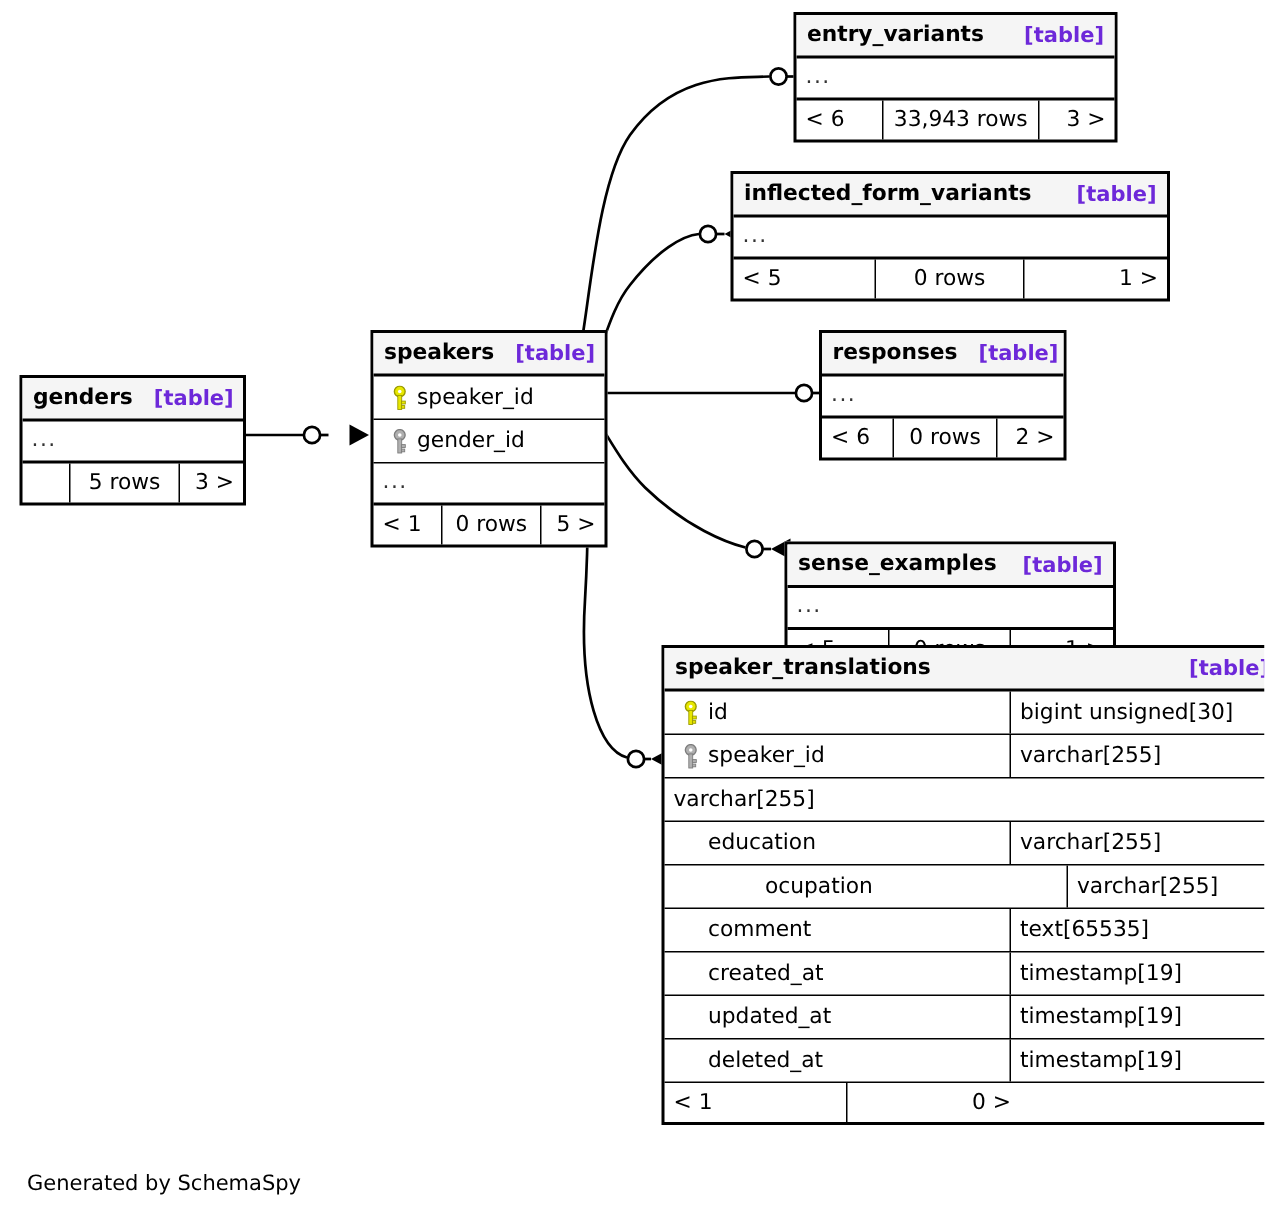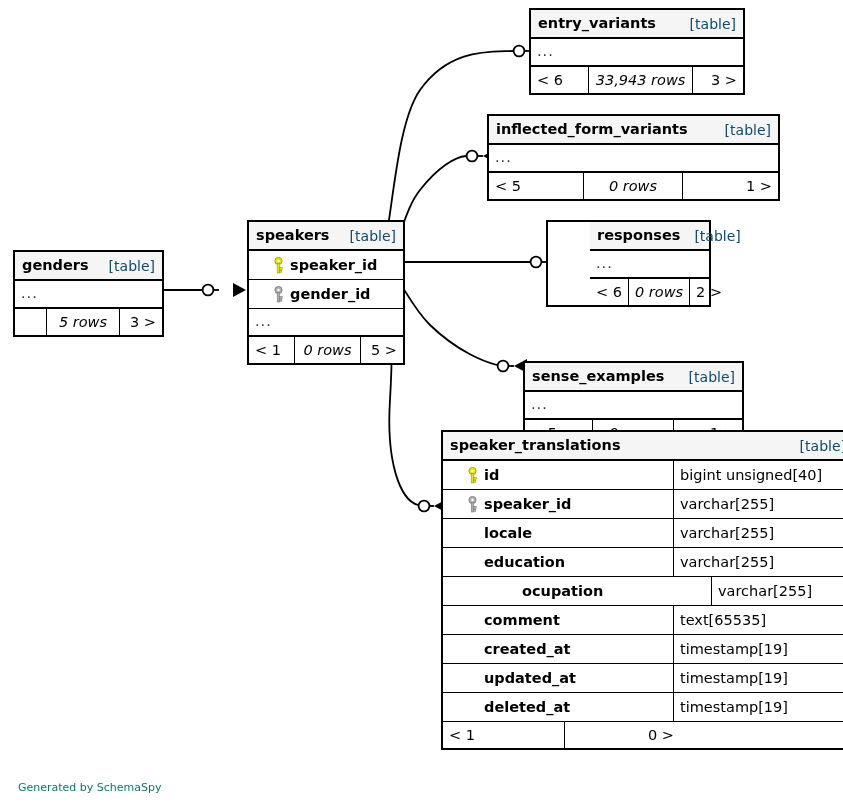--- a/index.html
+++ b/index.html
@@ -49,22 +49,22 @@
   }
   .tbl-title .tname {
     font-weight: bold;
     font-size: 14.5px;
     color: #000000;
   }
   .tbl-title .ttype {
     margin-left: auto;
     padding-left: 14px;
     font-size: 14px;
-    color: #0c4a6e;
-    font-weight: normal;
+    color: #6d28d9;
+    font-weight: bold;
   }
   
   .tbl-ellipsis {
     box-sizing: border-box;
     height: 28px;
     display: flex;
     align-items: flex-end;
     padding: 0 6px 7px 6px;
     border-bottom: 2px solid #000000;
     font-size: 14.5px;
@@ -80,25 +80,24 @@
     border-bottom: 1.6px solid #000000;
   }
   .tbl-col:last-of-type {
     border-bottom: 2px solid #000000;
   }
   .col-name {
     box-sizing: border-box;
     display: flex;
     align-items: center;
     flex: 1 1 auto;
-    padding-left: 20px;
+    padding-left: 8px;
     border-right: 1.6px solid #000000;
     white-space: nowrap;
     overflow: hidden;
-    font-weight: bold;
   }
   .col-name.nodiv { border-right: none; }
   .col-type {
     box-sizing: border-box;
     display: flex;
     align-items: center;
     padding: 0 6px 0 6px;
     white-space: nowrap;
   }
   .keyslot {
@@ -119,30 +118,30 @@
   .tbl-footer .fcell {
     box-sizing: border-box;
     display: flex;
     align-items: center;
     border-right: 1.6px solid #000000;
     padding: 0 6px;
     white-space: nowrap;
   }
   .tbl-footer .fcell:last-child { border-right: none; }
   .fcell.left  { justify-content: flex-start; }
-  .fcell.mid   { justify-content: center; font-style: italic; }
+  .fcell.mid   { justify-content: center; }
   .fcell.right { justify-content: flex-end; }
 
   
   #gen-caption {
     position: absolute;
     left: 18px;
     top: 781px;
-    font-size: 11px;
-    color: #0f766e;
+    font-size: 14px;
+    color: #000000;
     white-space: nowrap;
   }
 </style>
 </head>
 <body>
 
 <div id="canvas">
 
   <svg id="edges" viewBox="0 0 843 809" width="843" height="809">
     <defs>
@@ -214,21 +213,21 @@
       <span class="ttype">[table]</span>
     </div>
     <div class="tbl-ellipsis">...</div>
     <div class="tbl-footer">
       <div class="fcell left" style="width:95px;">&lt; 5</div>
       <div class="fcell mid" style="flex:1 1 auto;">0 rows</div>
       <div class="fcell right" style="width:95px;">1 &gt;</div>
     </div>
   </div>
 
-  <div class="table-node" style="left:546px; top:220px; width:165px;padding-left:42px;">
+  <div class="table-node" style="left:546px; top:220px; width:165px;">
     <div class="tbl-title">
       <span class="tname">responses</span>
       <span class="ttype">[table]</span>
     </div>
     <div class="tbl-ellipsis">...</div>
     <div class="tbl-footer">
       <div class="fcell left" style="width:48px;">&lt; 6</div>
       <div class="fcell mid" style="flex:1 1 auto;">0 rows</div>
       <div class="fcell right" style="width:44px;">2 &gt;</div>
     </div>
@@ -316,44 +315,40 @@
           <svg width="11" height="17" viewBox="0 0 11 17" aria-hidden="true">
             <circle cx="5.5" cy="4" r="3.6" fill="#e8e800" stroke="#9a9a00" stroke-width="0.9"></circle>
             <circle cx="5.5" cy="4" r="1.2" fill="#ffffff"></circle>
             <rect x="4.2" y="6.6" width="2.6" height="9.4" fill="#e8e800" stroke="#9a9a00" stroke-width="0.6"></rect>
             <rect x="6.6" y="10.4" width="2.6" height="1.9" fill="#e8e800" stroke="#9a9a00" stroke-width="0.6"></rect>
             <rect x="6.6" y="13.4" width="2.2" height="1.8" fill="#e8e800" stroke="#9a9a00" stroke-width="0.6"></rect>
           </svg>
         </span>
         <span class="col-label">id</span>
       </div>
-      <div class="col-type">bigint unsigned[40]</div>
+      <div class="col-type">bigint unsigned[30]</div>
     </div>
 
     <div class="tbl-col">
       <div class="col-name" style="width:231px; flex:0 0 231px;">
         <span class="keyslot">
           <svg width="11" height="17" viewBox="0 0 11 17" aria-hidden="true">
             <circle cx="5.5" cy="4" r="3.6" fill="#b0b0b0" stroke="#7d7d7d" stroke-width="0.9"></circle>
             <circle cx="5.5" cy="4" r="1.2" fill="#ffffff"></circle>
             <rect x="4.2" y="6.6" width="2.6" height="9.4" fill="#b0b0b0" stroke="#7d7d7d" stroke-width="0.6"></rect>
             <rect x="6.6" y="10.4" width="2.6" height="1.9" fill="#b0b0b0" stroke="#7d7d7d" stroke-width="0.6"></rect>
             <rect x="6.6" y="13.4" width="2.2" height="1.8" fill="#b0b0b0" stroke="#7d7d7d" stroke-width="0.6"></rect>
           </svg>
         </span>
         <span class="col-label">speaker_id</span>
       </div>
       <div class="col-type">varchar[255]</div>
     </div>
 
     <div class="tbl-col">
-      <div class="col-name" style="width:231px; flex:0 0 231px;">
-        <span class="keyslot"></span>
-        <span class="col-label">locale</span>
-      </div>
       <div class="col-type">varchar[255]</div>
     </div>
 
     <div class="tbl-col">
       <div class="col-name" style="width:231px; flex:0 0 231px;">
         <span class="keyslot"></span>
         <span class="col-label">education</span>
       </div>
       <div class="col-type">varchar[255]</div>
     </div>

